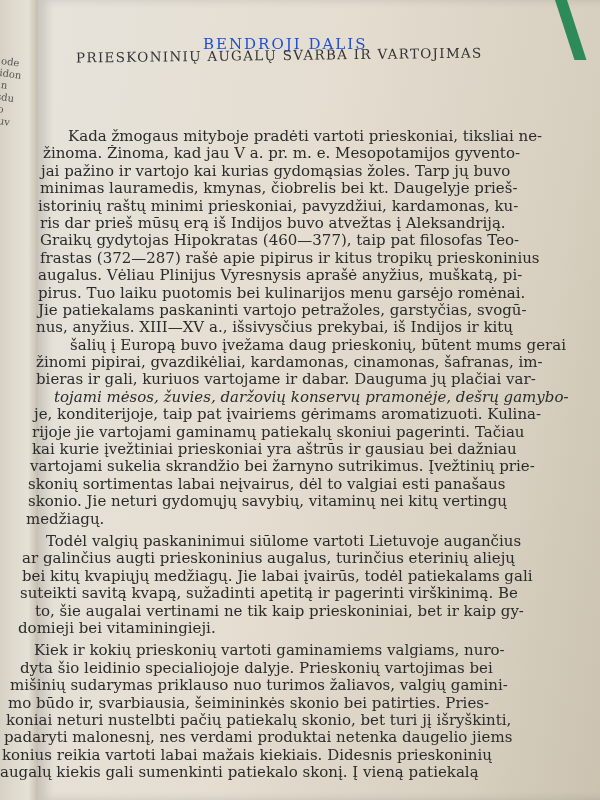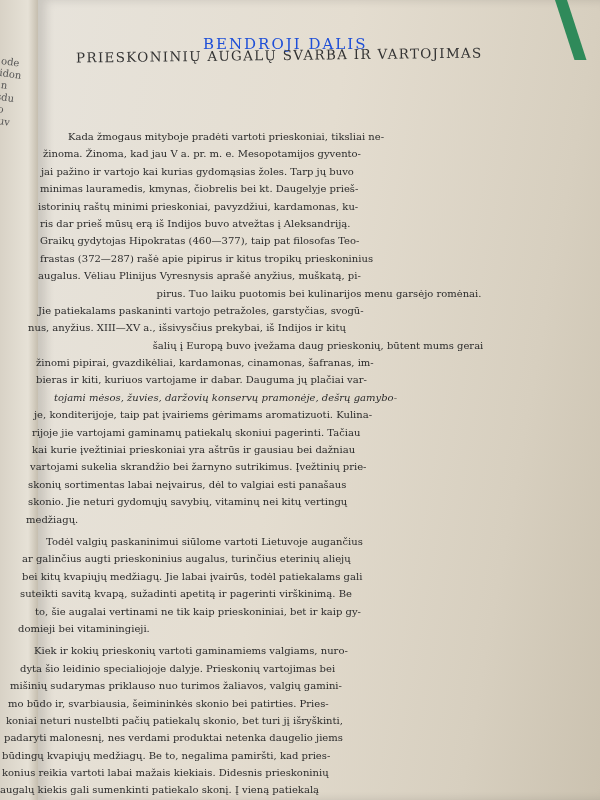--- a/index.html
+++ b/index.html
@@ -31,21 +31,21 @@
     position:absolute; left:203px; top:35px;
     font-size:15px; letter-spacing:2px; color:#1d4ed8;
   }
   .heading2 {
     position:absolute; left:76px; top:47px;
     font-size:13.5px; letter-spacing:1.3px; color:#333;
     transform:rotate(-0.7deg);
   }
   .body-text {
     position:absolute; left:0; top:128px; width:600px;
-    font-size:10px; line-height:17.4px; color:#2b2b2b;
+    font-size:15px; line-height:17.4px; color:#2b2b2b;
   }
   .line {
     display:block; white-space:nowrap; overflow:hidden;
     height:17.4px;
   }
   .para-gap { height:5px; }
 </style>
 </head>
 <body>
 
@@ -73,26 +73,26 @@
     <div>
       <span class="line" style="padding-left: 68px;">Kada žmogaus mityboje pradėti vartoti prieskoniai, tiksliai ne-</span>
       <span class="line" style="padding-left: 43px;">žinoma. Žinoma, kad jau V a. pr. m. e. Mesopotamijos gyvento-</span>
       <span class="line" style="padding-left: 41px;">jai pažino ir vartojo kai kurias gydomąsias žoles. Tarp jų buvo</span>
       <span class="line" style="padding-left: 40px;">minimas lauramedis, kmynas, čiobrelis bei kt. Daugelyje prieš-</span>
       <span class="line" style="padding-left: 38px;">istorinių raštų minimi prieskoniai, pavyzdžiui, kardamonas, ku-</span>
       <span class="line" style="padding-left: 40px;">ris dar prieš mūsų erą iš Indijos buvo atvežtas į Aleksandriją.</span>
       <span class="line" style="padding-left: 40px;">Graikų gydytojas Hipokratas (460—377), taip pat filosofas Teo-</span>
       <span class="line" style="padding-left: 40px;">frastas (372—287) rašė apie pipirus ir kitus tropikų prieskoninius</span>
       <span class="line" style="padding-left: 38px;">augalus. Vėliau Plinijus Vyresnysis aprašė anyžius, muškatą, pi-</span>
-      <span class="line" style="padding-left: 38px; text-align: center;">pirus. Tuo laiku puotomis bei kulinarijos menu garsėjo romėnai.</span>
+      <span class="line" style="padding-left: 38px;">pirus. Tuo laiku puotomis bei kulinarijos menu garsėjo romėnai.</span>
       <span class="line" style="padding-left: 38px;">Jie patiekalams paskaninti vartojo petražoles, garstyčias, svogū-</span>
-      <span class="line" style="padding-left: 28px;">nus, anyžius. XIII—XV a., išsivysčius prekybai, iš Indijos ir kitų</span>
+      <span class="line" style="padding-left: 36px;">nus, anyžius. XIII—XV a., išsivysčius prekybai, iš Indijos ir kitų</span>
       <span class="line" style="padding-left: 36px; text-align: center;">šalių į Europą buvo įvežama daug prieskonių, būtent mums gerai</span>
       <span class="line" style="padding-left: 36px;">žinomi pipirai, gvazdikėliai, kardamonas, cinamonas, šafranas, im-</span>
-      <span class="line" style="padding-left: 36px;">bieras ir kiti, kuriuos vartojame ir dabar. Dauguma jų plačiai var-</span>
+      <span class="line" style="padding-left: 36px;">bieras ir gali, kuriuos vartojame ir dabar. Dauguma jų plačiai var-</span>
       <span class="line" style="padding-left: 54px; font-style: italic;">tojami mėsos, žuvies, daržovių konservų pramonėje, dešrų gamybo-</span>
       <span class="line" style="padding-left: 34px;">je, konditerijoje, taip pat įvairiems gėrimams aromatizuoti. Kulina-</span>
       <span class="line" style="padding-left: 32px;">rijoje jie vartojami gaminamų patiekalų skoniui pagerinti. Tačiau</span>
       <span class="line" style="padding-left: 32px;">kai kurie įvežtiniai prieskoniai yra aštrūs ir gausiau bei dažniau</span>
       <span class="line" style="padding-left: 30px;">vartojami sukelia skrandžio bei žarnyno sutrikimus. Įvežtinių prie-</span>
       <span class="line" style="padding-left: 28px;">skonių sortimentas labai neįvairus, dėl to valgiai esti panašaus</span>
       <span class="line" style="padding-left: 28px;">skonio. Jie neturi gydomųjų savybių, vitaminų nei kitų vertingų</span>
       <span class="line" style="padding-left: 26px;">medžiagų.</span>
     </div>
     <div class="para-gap"></div>
@@ -105,17 +105,16 @@
       <span class="line" style="padding-left: 18px;">domieji bei vitaminingieji.</span>
     </div>
     <div class="para-gap"></div>
     <div>
       <span class="line" style="padding-left: 34px;">Kiek ir kokių prieskonių vartoti gaminamiems valgiams, nuro-</span>
       <span class="line" style="padding-left: 20px;">dyta šio leidinio specialiojoje dalyje. Prieskonių vartojimas bei</span>
       <span class="line" style="padding-left: 10px;">mišinių sudarymas priklauso nuo turimos žaliavos, valgių gamini-</span>
       <span class="line" style="padding-left: 8px;">mo būdo ir, svarbiausia, šeimininkės skonio bei patirties. Pries-</span>
       <span class="line" style="padding-left: 6px;">koniai neturi nustelbti pačių patiekalų skonio, bet turi jį išryškinti,</span>
       <span class="line" style="padding-left: 4px;">padaryti malonesnį, nes verdami produktai netenka daugelio jiems</span>
-      <span class="line" style="padding-left: 2px;">būdingų kvapiųjų medžiagų. Be to, negalima pamiršti, kad pries-</span>
       <span class="line" style="padding-left: 2px;">konius reikia vartoti labai mažais kiekiais. Didesnis prieskoninių</span>
       <span class="line" style="padding-left: 0px;">augalų kiekis gali sumenkinti patiekalo skonį. Į vieną patiekalą</span>
     </div>
   </div>
 
 </body></html>

